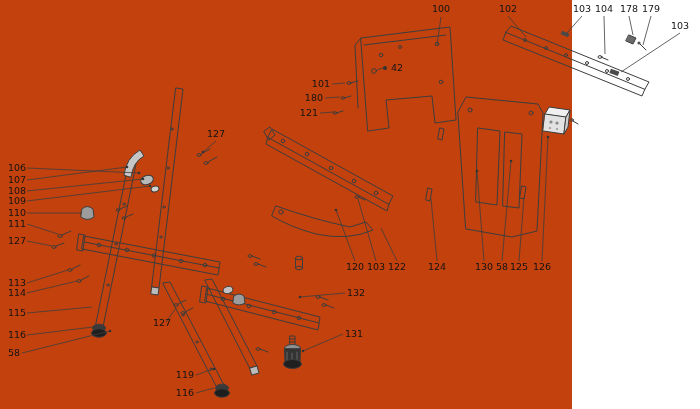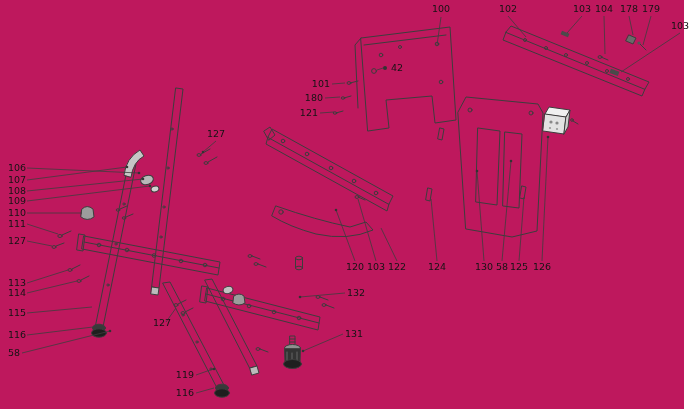--- a/index.html
+++ b/index.html
@@ -2,21 +2,21 @@
 <html><head>
 <meta charset="utf-8">
 <style>
   html, body { margin: 0; padding: 0; }
   body {
     width: 700px; height: 409px;
     background: #ffffff;
     font-family: "DejaVu Sans", "Liberation Sans", sans-serif;
     overflow: hidden;
   }
-  #stage { position: relative; width: 684px; height: 409px; background: #be185d; }
+  #stage { position: relative; width: 572px; height: 409px; background: #c2410c; }
   svg { display: block; }
   .lbl { font-family: "DejaVu Sans", "Liberation Sans", sans-serif; }
 </style>
 </head>
 <body>
 
 <div id="stage">
 <svg width="700" height="409" viewBox="0 0 700 409" xmlns="http://www.w3.org/2000/svg">
 
   <g fill="none" stroke="#3d3d3d" stroke-width="1" stroke-linejoin="round" stroke-linecap="round">

